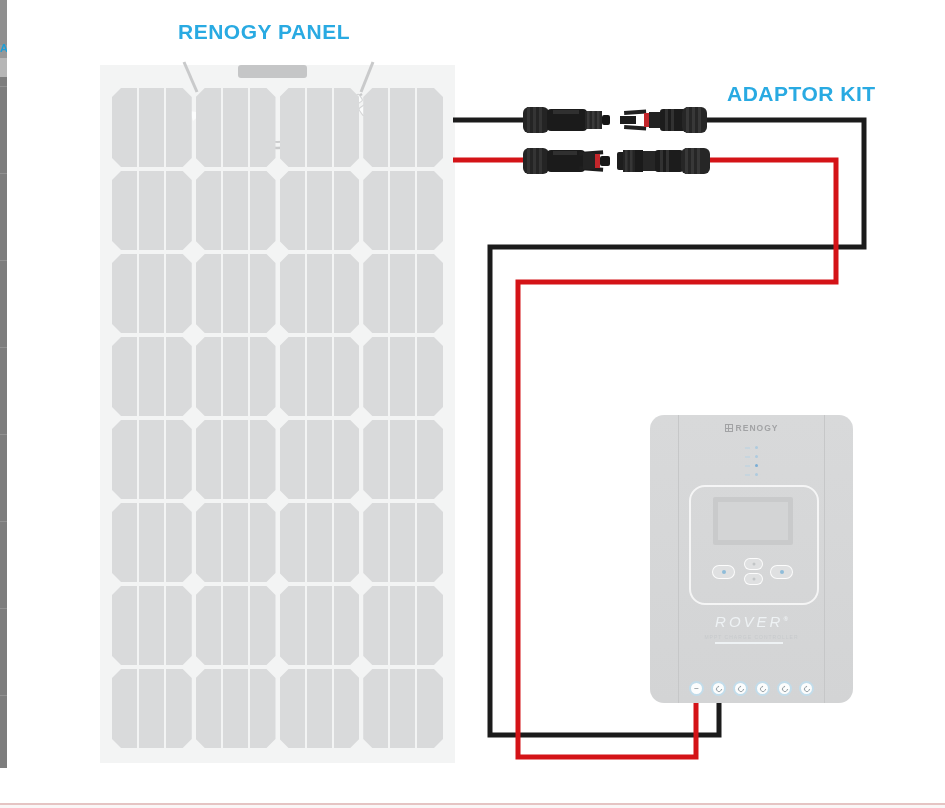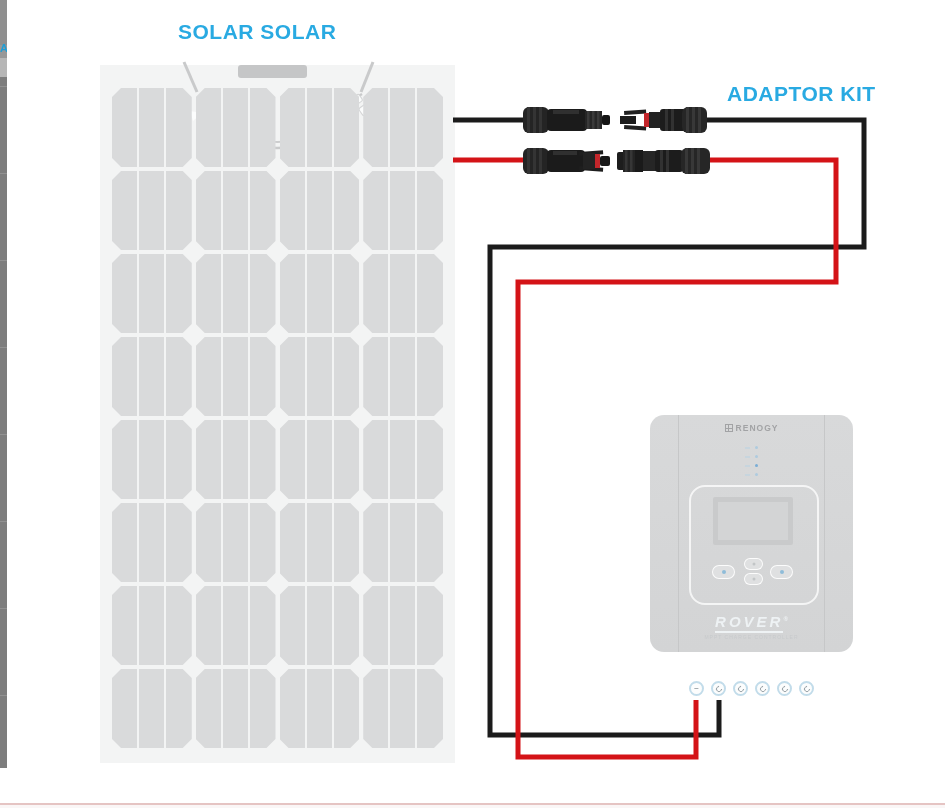--- a/index.html
+++ b/index.html
@@ -27,21 +27,21 @@
          grid-template-columns:repeat(4,1fr);grid-template-rows:repeat(8,1fr);gap:4px;}
   .cell{background:
       linear-gradient(90deg,rgba(0,0,0,0) 0 25px,#f3f4f4 25px 27px,rgba(0,0,0,0) 27px 52px,#f3f4f4 52px 54px,rgba(0,0,0,0) 54px),
       #d9dadb;
     clip-path:polygon(9px 0,calc(100% - 9px) 0,100% 9px,100% calc(100% - 9px),calc(100% - 9px) 100%,9px 100%,0 calc(100% - 9px),0 9px);}
 
   
   .wires{position:absolute;left:0;top:0;width:945px;height:808px;pointer-events:none;}
 
   
-  .controller{position:absolute;left:650px;top:415px;width:203px;height:237px;
+  .controller{position:absolute;left:650px;top:415px;width:203px;height:288px;
       background:linear-gradient(180deg,#d8d9da,#d3d4d5);border-radius:14px;}
   .side-line{position:absolute;top:0;bottom:0;width:1px;background:#c6c7c8;}
   .side-line.l{left:28px}.side-line.r{right:28px}
   .brand{position:absolute;top:9px;left:0;right:0;display:flex;justify-content:center;align-items:center;gap:3px;
       color:#a2a3a5;font-size:8.5px;font-weight:bold;letter-spacing:1px;line-height:1;}
   .brand-icon{width:8px;height:8px;border:1.5px solid #a2a3a5;box-sizing:border-box;
       background:linear-gradient(#a2a3a5,#a2a3a5) center/1px 100% no-repeat,
                  linear-gradient(#a2a3a5,#a2a3a5) center/100% 1px no-repeat;}
   .leds{position:absolute;top:31px;left:0;right:0;display:flex;flex-direction:column;align-items:center;gap:6px;}
   .led-row{display:flex;gap:5px;align-items:center;}
@@ -53,21 +53,21 @@
   .screen::after{content:"";position:absolute;inset:5px;background:#d3d4d5;}
   .btn{position:absolute;background:#dfe0e1;border:1px solid rgba(255,255,255,.9);border-radius:8px;box-sizing:border-box;}
   .btn.left{left:62px;top:150px;width:23px;height:14px;}
   .btn.right{left:120px;top:150px;width:23px;height:14px;}
   .btn.up{left:94px;top:143px;width:19px;height:12px;}
   .btn.down{left:94px;top:158px;width:19px;height:12px;}
   .btn .dot{position:absolute;left:50%;top:50%;transform:translate(-50%,-50%);width:4px;height:4px;border-radius:50%;background:#8fbcd9;}
   .btn.up .dot,.btn.down .dot{width:3px;height:3px;background:#c2c5c7;}
   .rover{position:absolute;top:199px;left:0;right:0;text-align:center;color:#eef2f4;
       font-size:15px;font-weight:bold;font-style:italic;letter-spacing:3px;line-height:1;}
-  .rover b{border-bottom:2px solid #eef2f4;padding-bottom:1px;font-weight:bold;}
+  .rover b{border-bottom:2px solid #eef2f4;padding-bottom:12px;font-weight:normal;}
   .rover sup{font-size:6px;letter-spacing:0;}
   .rover-sub{position:absolute;top:220px;left:0;right:0;text-align:center;color:#c7cacc;
       font-size:5px;letter-spacing:1px;line-height:1;}
   .terms{position:absolute;left:39px;top:266px;display:flex;gap:7px;}
   .term{width:15px;height:15px;border-radius:50%;background:#fcfdfd;border:2px solid #c2dcea;
       box-sizing:border-box;display:flex;align-items:center;justify-content:center;}
   .tglyph-minus{font-size:8px;color:#9aa3a8;line-height:1;font-weight:bold;}
   .tglyph-ring{width:6px;height:6px;border-radius:50%;border:1.5px solid #9aa3a8;border-top-color:transparent;
       transform:rotate(45deg);box-sizing:border-box;display:block;}
 
@@ -76,21 +76,21 @@
 </style>
 </head>
 <body>
 
 <div class="stage">
 
   <div class="left-strip">
     <span class="strip-letter">A</span>
   </div>
 
-  <div class="label" id="label-solar">SOLAR SOLAR</div>
+  <div class="label" id="label-solar">RENOGY PANEL</div>
   <div class="label" id="label-adaptor">ADAPTOR KIT</div>
 
   <div class="panel">
     <svg class="panel-deco" width="355" height="210">
       <path d="M107 32 C 107 100, 247 100, 247 32" stroke="#c9cacb" stroke-width="2.5" fill="none"></path>
       <path d="M116 38 C 121 90, 234 90, 239 38" stroke="#cccdce" stroke-width="2" fill="none"></path>
       <line x1="84" y1="-3" x2="97" y2="27" stroke="#c9cacb" stroke-width="3"></line>
       <line x1="273" y1="-3" x2="261" y2="27" stroke="#c9cacb" stroke-width="3"></line>
       <line x1="247" y1="38" x2="262" y2="29" stroke="#c9cacb" stroke-width="2.5"></line>
       <rect x="138" y="0" width="69" height="13" rx="3" fill="#c5c6c7"></rect>

